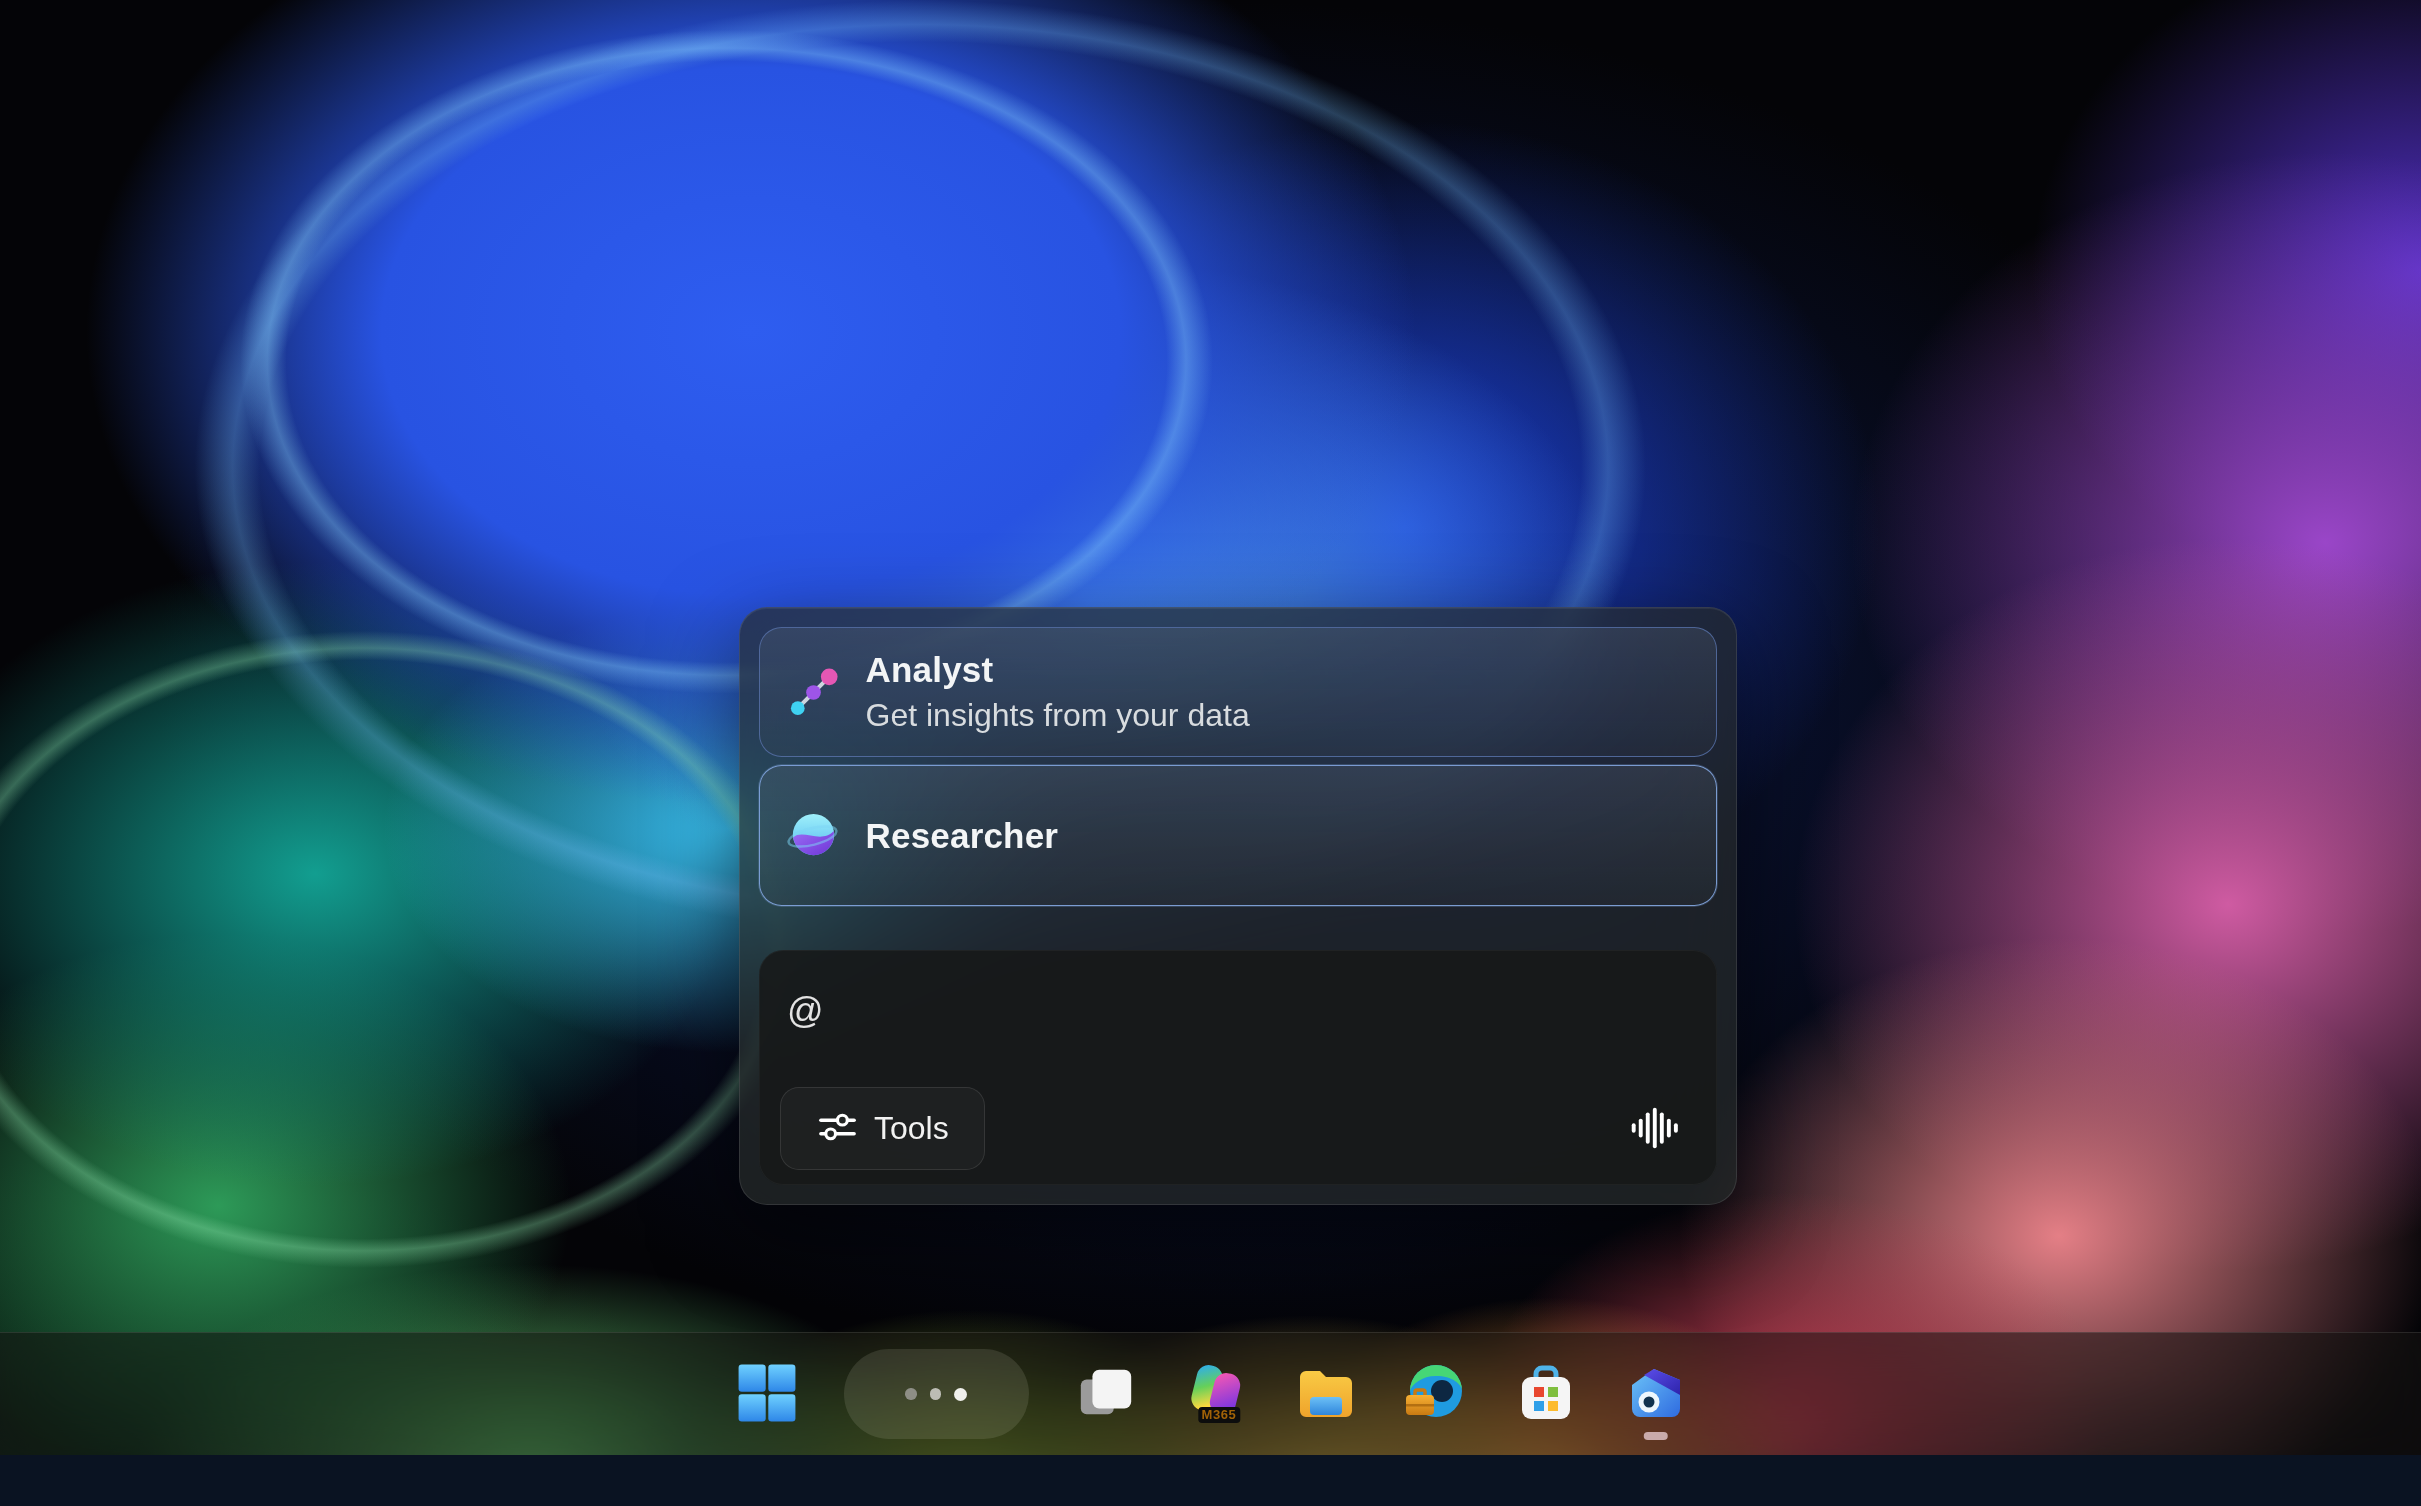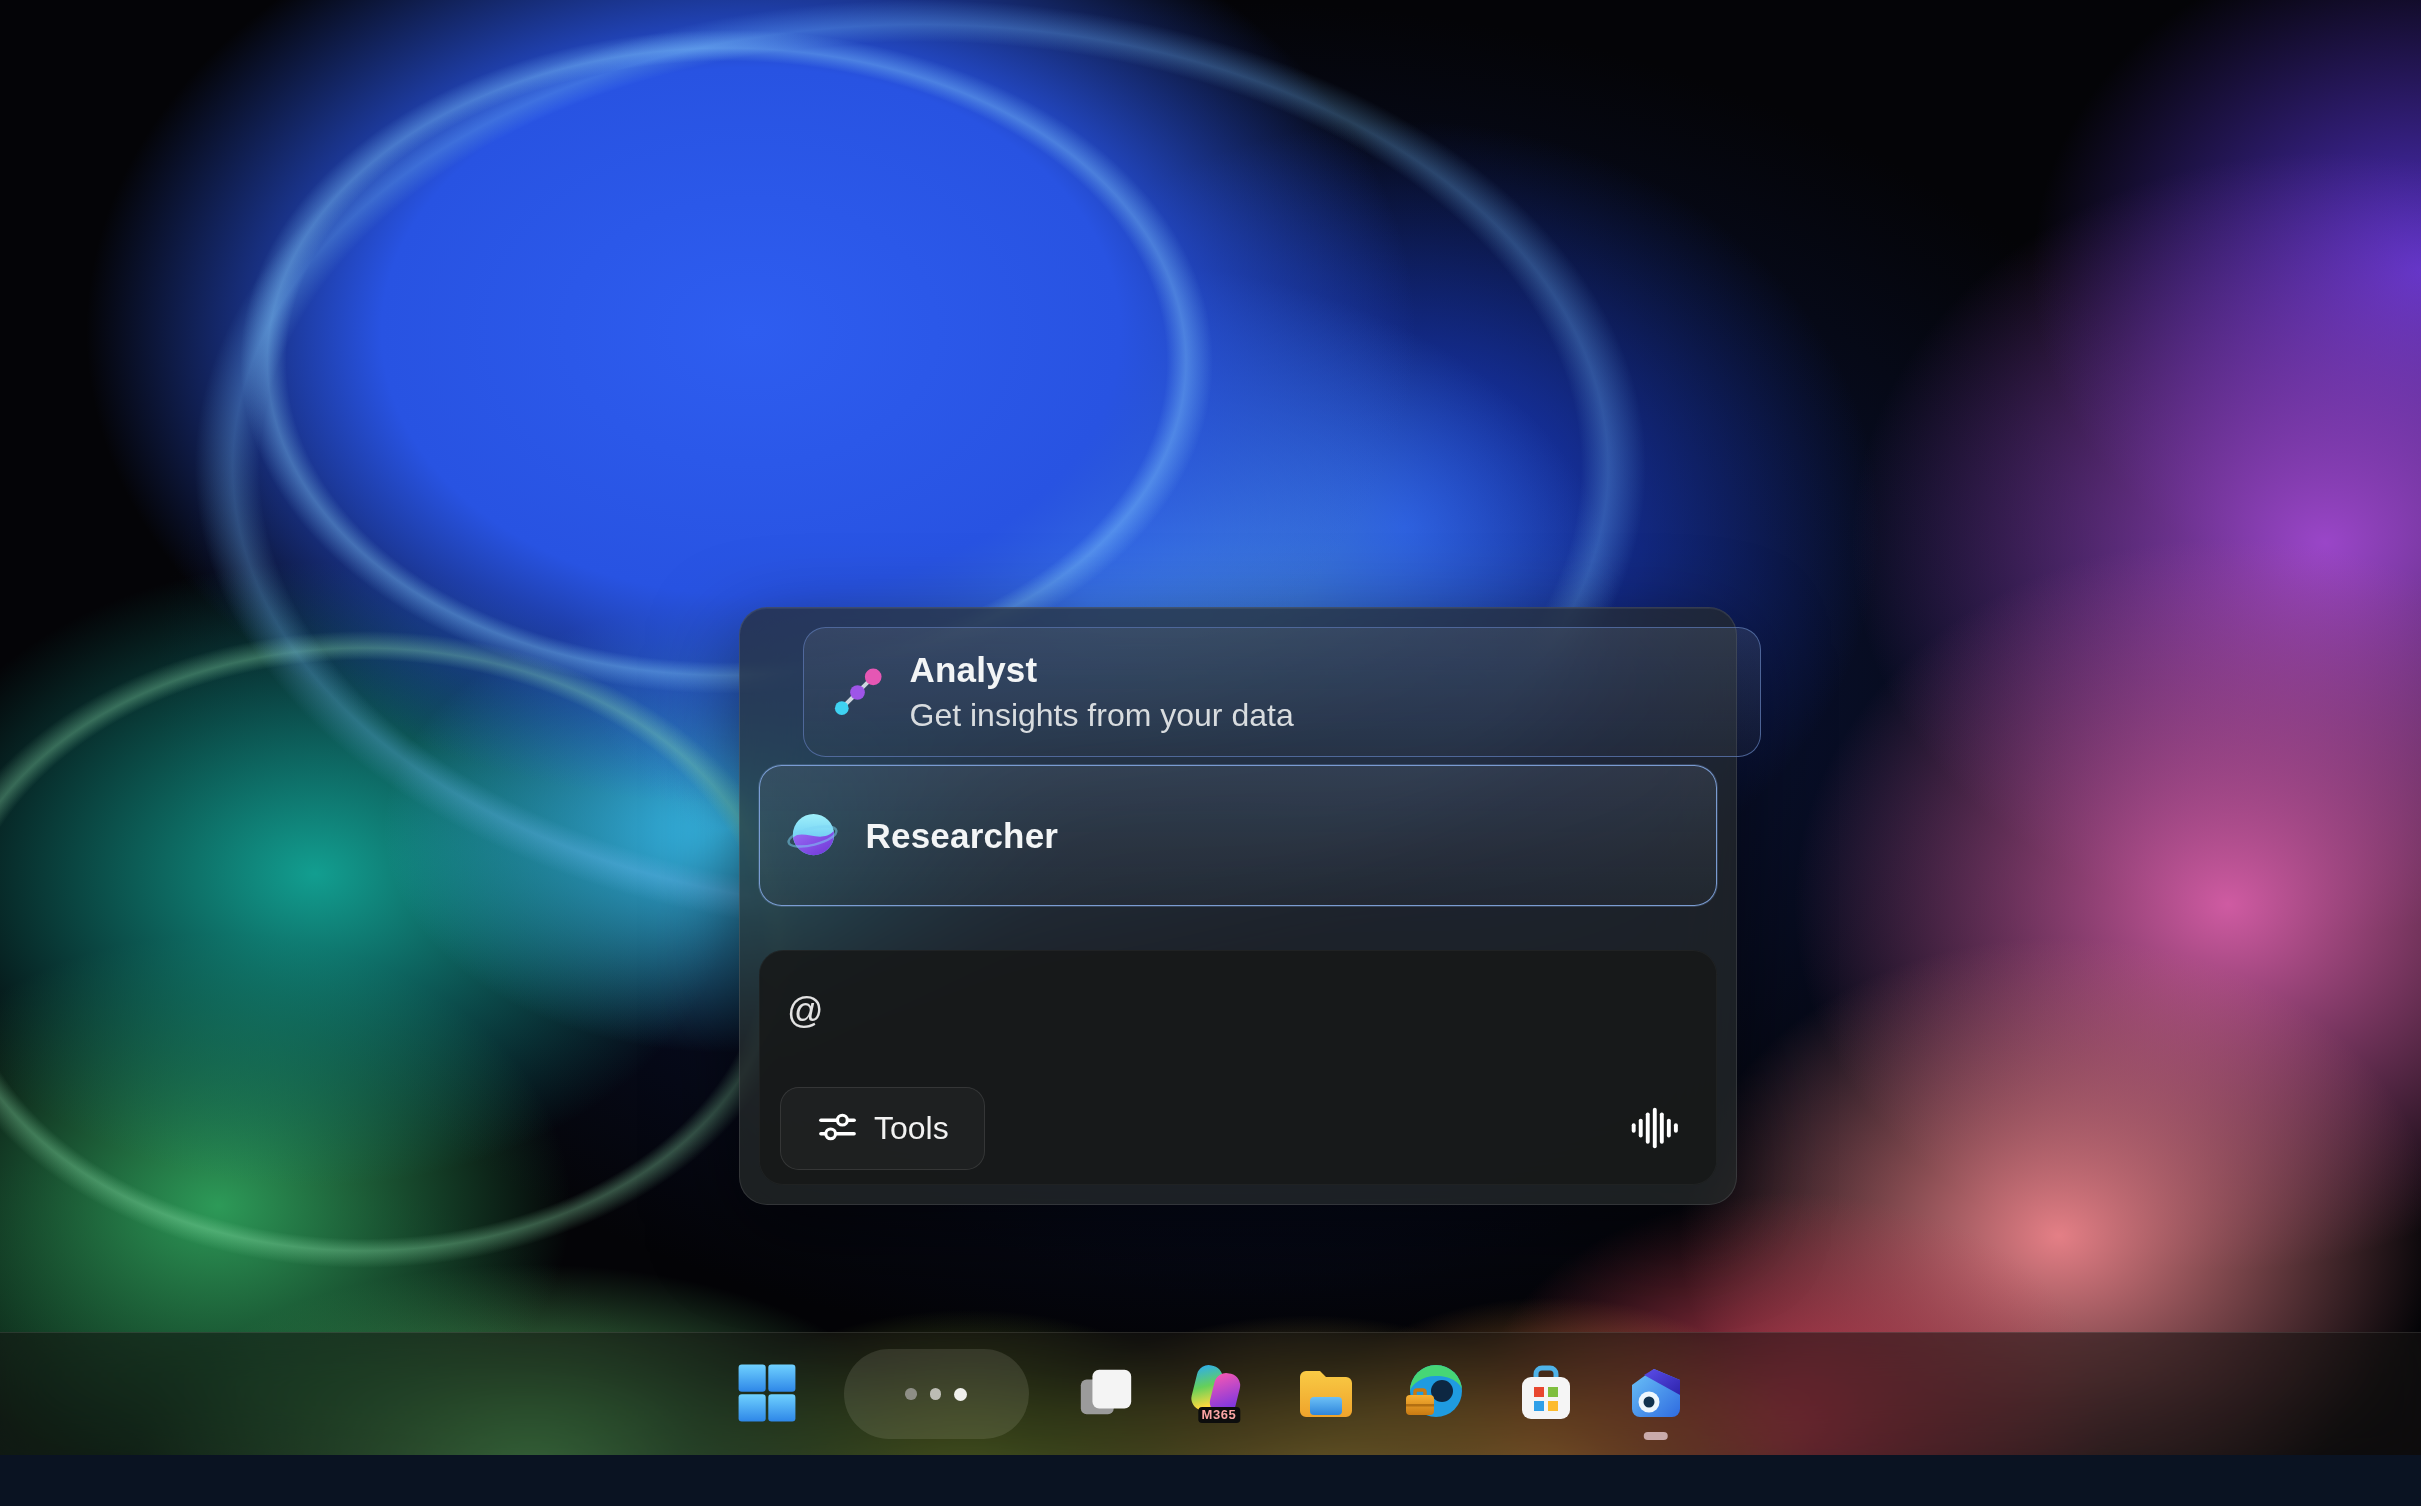--- a/index.html
+++ b/index.html
@@ -35,21 +35,21 @@
   
   .flyout{position:absolute;left:739px;top:607px;width:998px;height:598px;
     border-radius:28px;background:rgba(39,43,42,.70);
     backdrop-filter:blur(43px) saturate(1.15) brightness(.92);
     border:0.9px solid rgba(255,255,255,.10);
     box-shadow:0 28px 85px rgba(0,0,0,.55), inset 0 0.9px 0 rgba(255,255,255,.06);
     box-sizing:border-box;padding:19px;}
   .agent-card{position:relative;box-sizing:border-box;width:100%;
     border-radius:22.6px;display:flex;align-items:center;gap:24.5px;padding:0 26px;
     background:linear-gradient(180deg, rgba(96,110,128,.26), rgba(58,66,80,.18));}
-  .agent-card.analyst{height:130px;border:1.9px solid rgba(86,112,166,.85);margin-left:44px;}
+  .agent-card.analyst{height:130px;border:1.9px solid rgba(86,112,166,.85);}
   .agent-card.researcher{height:141px;margin-top:8px;border:1.9px solid rgba(128,162,218,.95);
     box-shadow:0 0 0 0.9px rgba(128,162,218,.25);}
   .agent-icon{width:55px;height:55px;flex:0 0 auto;display:flex;align-items:center;justify-content:center;}
   .agent-text{display:flex;flex-direction:column;gap:6.6px;}
   .agent-title{font-size:35px;font-weight:700;color:#f3f5f6;letter-spacing:0.2px;}
   .agent-desc{font-size:32px;font-weight:400;color:#d8dcdf;text-align:center;}
 
   .composer{position:absolute;left:19px;right:19px;bottom:19px;height:235px;
     border-radius:24.5px;background:rgba(23,25,25,.88);
     box-shadow:inset 0 0 0 0.9px rgba(255,255,255,.04);}
@@ -69,21 +69,21 @@
     display:flex;align-items:center;justify-content:center;gap:44px;}
   .tb-btn{width:66px;height:66px;border-radius:11.3px;display:flex;align-items:center;
     justify-content:center;position:relative;background:none;border:none;padding:0;cursor:pointer;}
   .tb-pill{width:185px;height:90px;border-radius:45px;background:rgba(205,205,185,.14);
     display:flex;align-items:center;justify-content:center;gap:13px;border:none;cursor:pointer;}
   .tb-pill .dot{border-radius:50%;}
   .dot1{width:11.3px;height:11.3px;background:#8e8e86;}
   .dot2{width:11.3px;height:11.3px;background:#bcbcb4;}
   .dot3{width:13px;height:13px;background:#f0f0ec;}
   .m365-badge{position:absolute;left:50%;bottom:3.8px;transform:translateX(-42%);
-    background:#0d0d0d;color:#fca5a5;font-size:13px;font-weight:700;letter-spacing:0.5px;
+    background:#0d0d0d;color:#a16207;font-size:13px;font-weight:700;letter-spacing:0.5px;
     padding:0.9px 3.8px;border-radius:3.8px;line-height:14px;}
   .run-indicator{position:absolute;left:50%;bottom:-13px;transform:translateX(-50%);
     width:24.5px;height:8.5px;border-radius:4.7px;background:#c9abab;}
 
   .bottom-strip{position:absolute;left:0;top:1455px;width:100%;height:52px;background:#0a1322;}
 </style>
 </head>
 <body>
 
 <div class="screen">

